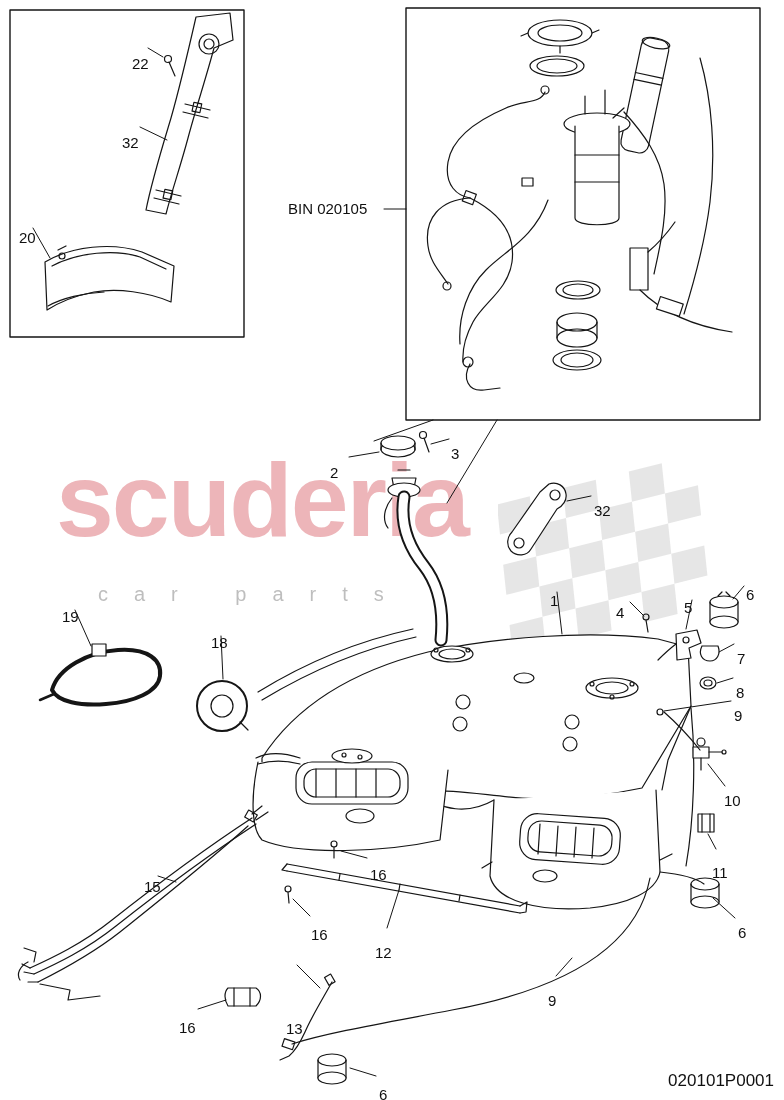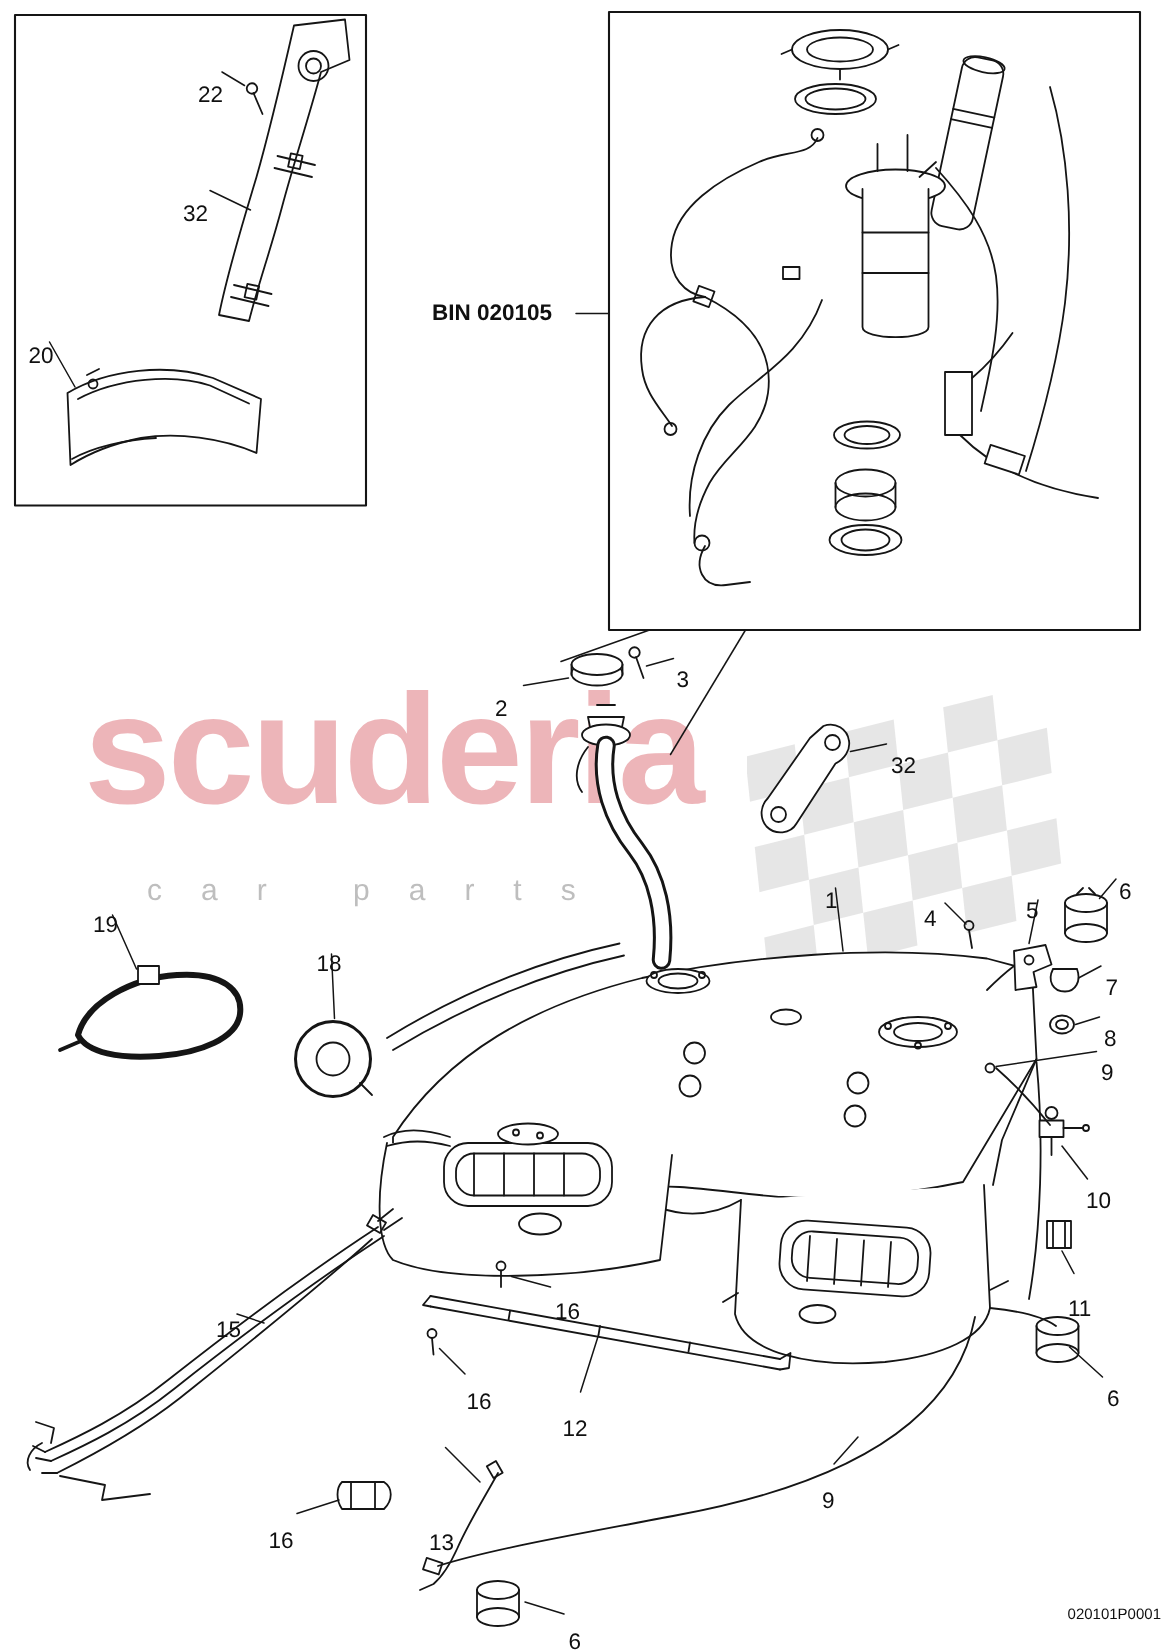--- a/index.html
+++ b/index.html
@@ -18,25 +18,25 @@
     color:rgba(125,125,125,.5); letter-spacing:26px; line-height:1;
   }
   .wm-flag { left:498px; top:460px; opacity:.45; }
   .art { position:absolute; left:0; top:0; z-index:2; }
   .callout {
     position:absolute; z-index:3; font-size:15px; font-weight:normal;
     color:#101010; line-height:1;margin-top:16px;
   }
   .bin-label {
     position:absolute; z-index:3; left:288px; top:201px;
-    font-size:15px; font-weight:bold; color:#101010; line-height:1;
+    font-size:15px; font-weight:normal; color:#101010; line-height:1;
   }
   .part-code {
     position:absolute; z-index:3; right:10px; top:1072px;
-    font-size:10px; color:#101010; line-height:1;
+    font-size:17px; color:#101010; line-height:1;
   }
 </style>
 </head>
 <body>
 
 <div class="page">
 
   <div class="watermark wm-title">scuderia</div>
   <div class="watermark wm-sub">car parts</div>
   <svg class="watermark wm-flag" width="230" height="185" viewBox="0 0 230 185">

